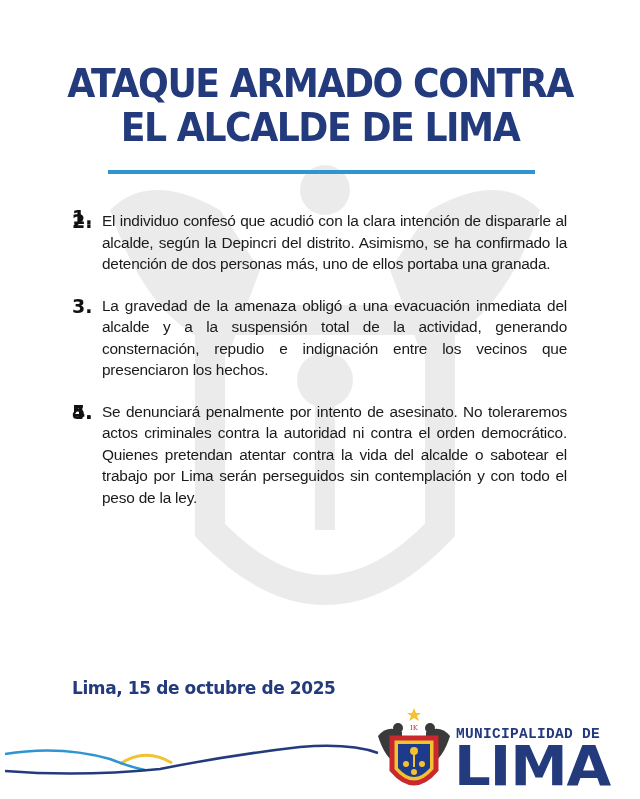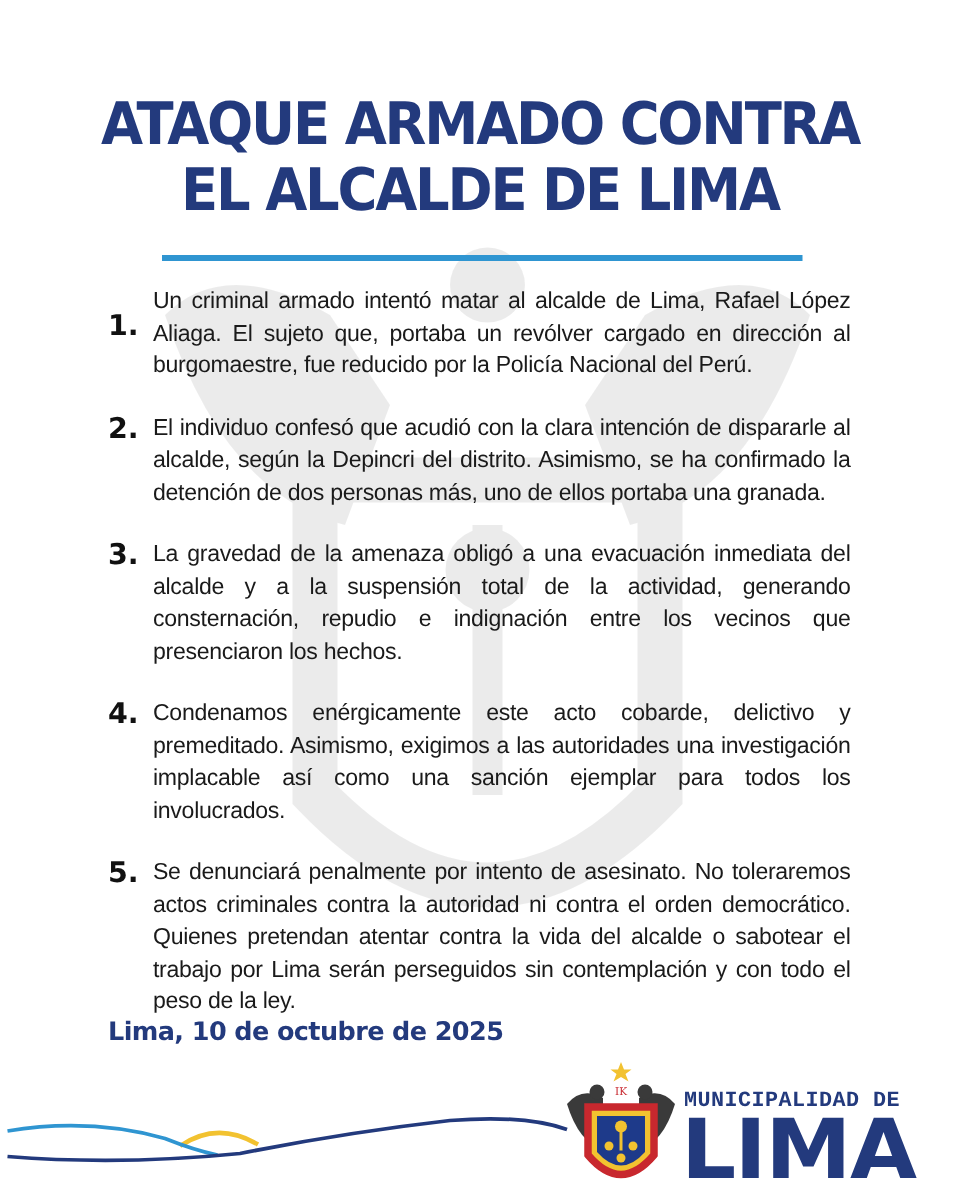--- a/index.html
+++ b/index.html
@@ -72,41 +72,39 @@
 
 <div class="title">
   <div>ATAQUE ARMADO CONTRA</div>
   <div>EL ALCALDE DE LIMA</div>
 </div>
 <div class="title-rule"></div>
 
 <div class="items">
   <div class="item first">
     <span class="num">1.</span>
-    <div class="txt">Un criminal armado intentó matar al alcalde de Lima, Rafael López Aliaga. El sujeto que, portaba un revólver cargado en dirección al burgomaestre, fue reducido por la Policía Nacional del Perú.</div>
   </div>
   <div class="item">
     <span class="num">2.</span>
     <div class="txt">El individuo confesó que acudió con la clara intención de dispararle al alcalde, según la Depincri del distrito. Asimismo, se ha confirmado la detención de dos personas más, uno de ellos portaba una granada.</div>
   </div>
   <div class="item">
     <span class="num">3.</span>
     <div class="txt">La gravedad de la amenaza obligó a una evacuación inmediata del alcalde y a la suspensión total de la actividad, generando consternación, repudio e indignación entre los vecinos que presenciaron los hechos.</div>
   </div>
   <div class="item">
     <span class="num">4.</span>
-    <div class="txt">Condenamos enérgicamente este acto cobarde, delictivo y premeditado. Asimismo, exigimos a las autoridades una investigación implacable así como una sanción ejemplar para todos los involucrados.</div>
   </div>
   <div class="item">
     <span class="num">5.</span>
     <div class="txt">Se denunciará penalmente por intento de asesinato. No toleraremos actos criminales contra la autoridad ni contra el orden democrático. Quienes pretendan atentar contra la vida del alcalde o sabotear el trabajo por Lima serán perseguidos sin contemplación y con todo el peso de la ley.</div>
   </div>
 </div>
 
-<div class="date">Lima, 10 de octubre de 2025</div>
+<div class="date">Lima, 15 de octubre de 2025</div>
 
 <svg class="waves" viewBox="0 0 385 60">
   <path d="M120 29 Q145 12 172 28" fill="none" stroke="#f2c230" stroke-width="3"></path>
   <path d="M5 19 Q60 10 110 24 Q130 32 145 35" fill="none" stroke="#2f95d1" stroke-width="2.5"></path>
   <path d="M5 36 Q80 42 160 34 Q230 20 300 12 Q350 8 378 18" fill="none" stroke="#233a7d" stroke-width="2.5"></path>
 </svg>
 
 <div class="logo">
   <svg class="crest" viewBox="0 0 76 88">
     <polygon points="38,2 40,7 45,7 41,10 43,15 38,12 33,15 35,10 31,7 36,7" fill="#f2c230"></polygon>

